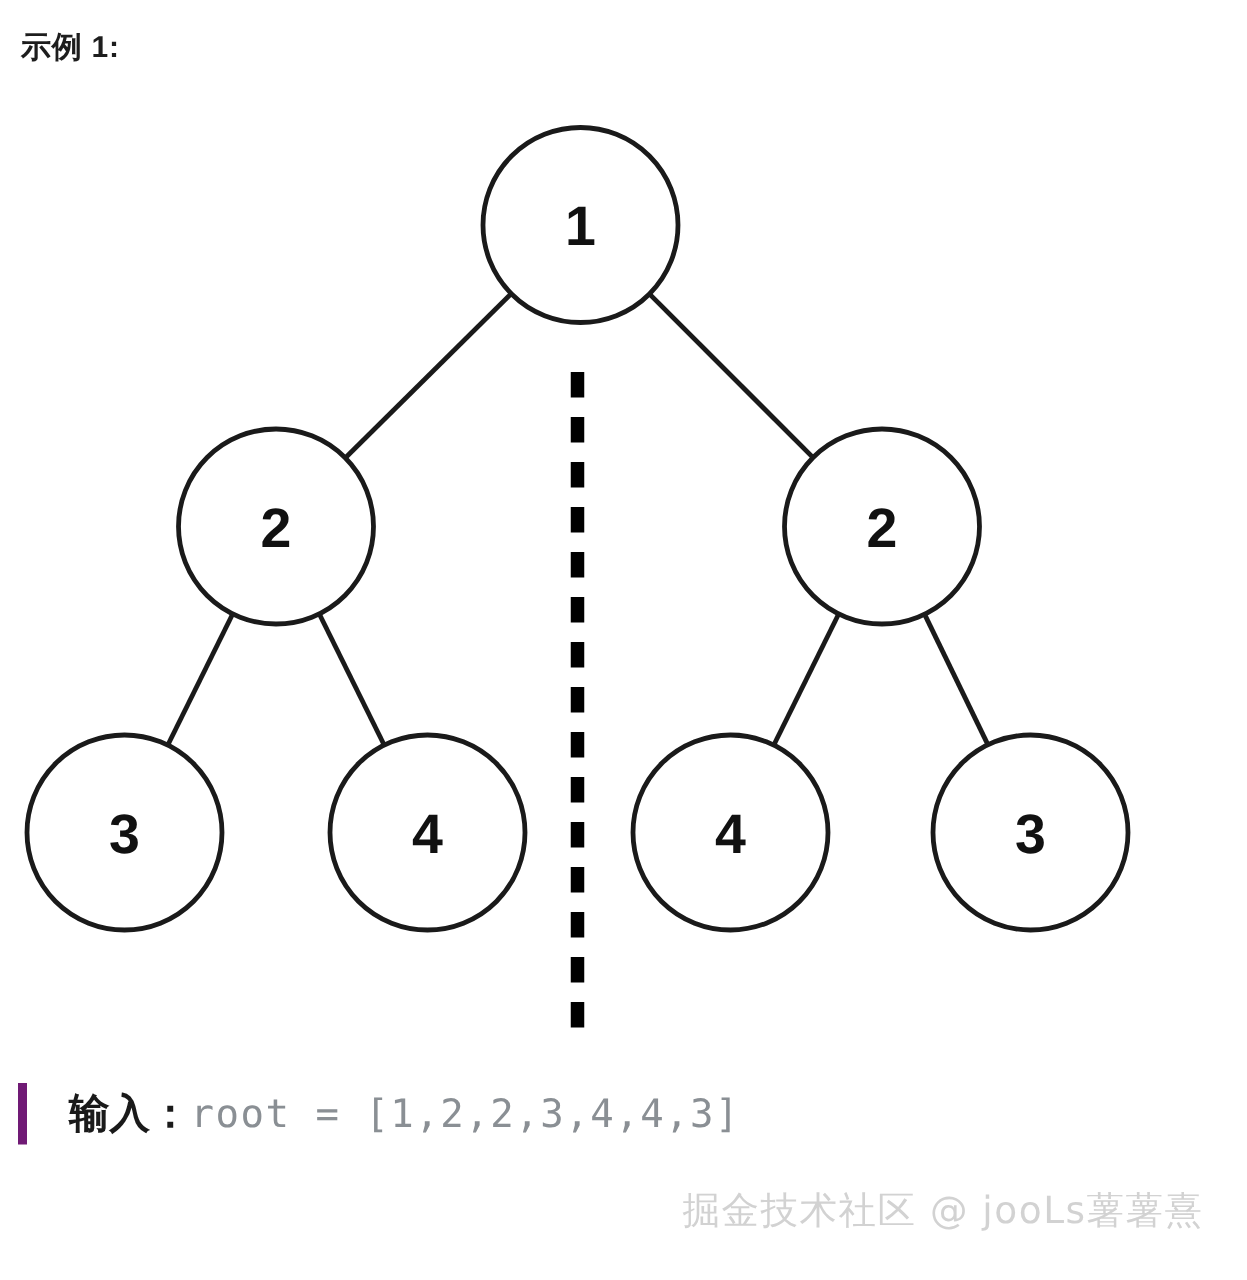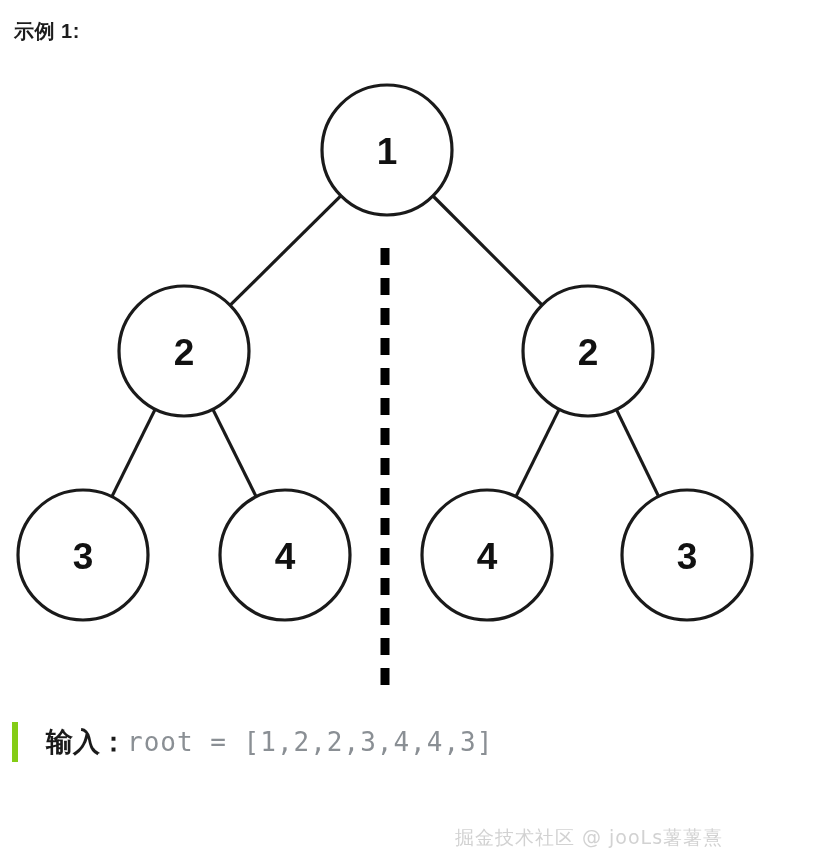--- a/index.html
+++ b/index.html
@@ -60,21 +60,21 @@
     stroke-width: 9;
     stroke-dasharray: 17 13;
     stroke-linecap: butt;
   }
   #example-block {
     position: absolute;
     left: 12px;
     top: 722px;
     width: 780px;
     padding-left: 28px;
-    border-left: 6px solid #84cc16;
+    border-left: 6px solid #701a75;
     box-sizing: border-box;
   }
   .io-line {
     font-size: 27px;
     line-height: 40px;
     white-space: nowrap;
   }
   .io-label {
     font-weight: bold;
     color: #1a1a1a;
@@ -83,26 +83,25 @@
   .io-value {
     font-family: "DejaVu Sans Mono", "Liberation Mono", monospace;
     color: #8a8f94;
     font-size: 26px;
     letter-spacing: 1px;
   }
   #watermark {
     position: absolute;
     left: 455px;
     top: 790px;
-    font-size: 19px;
+    font-size: 25px;
     color: #d2d2d2;
     letter-spacing: 1px;
     white-space: nowrap;
     font-family: "DejaVu Sans", "Liberation Sans", sans-serif;
-    margin-top: 35px;
   }
 </style>
 </head>
 <body>
 
 <div id="page">
 
   <div class="section-title">示例 1:</div>
 
   <svg id="tree-figure" viewBox="0 0 831 650">

